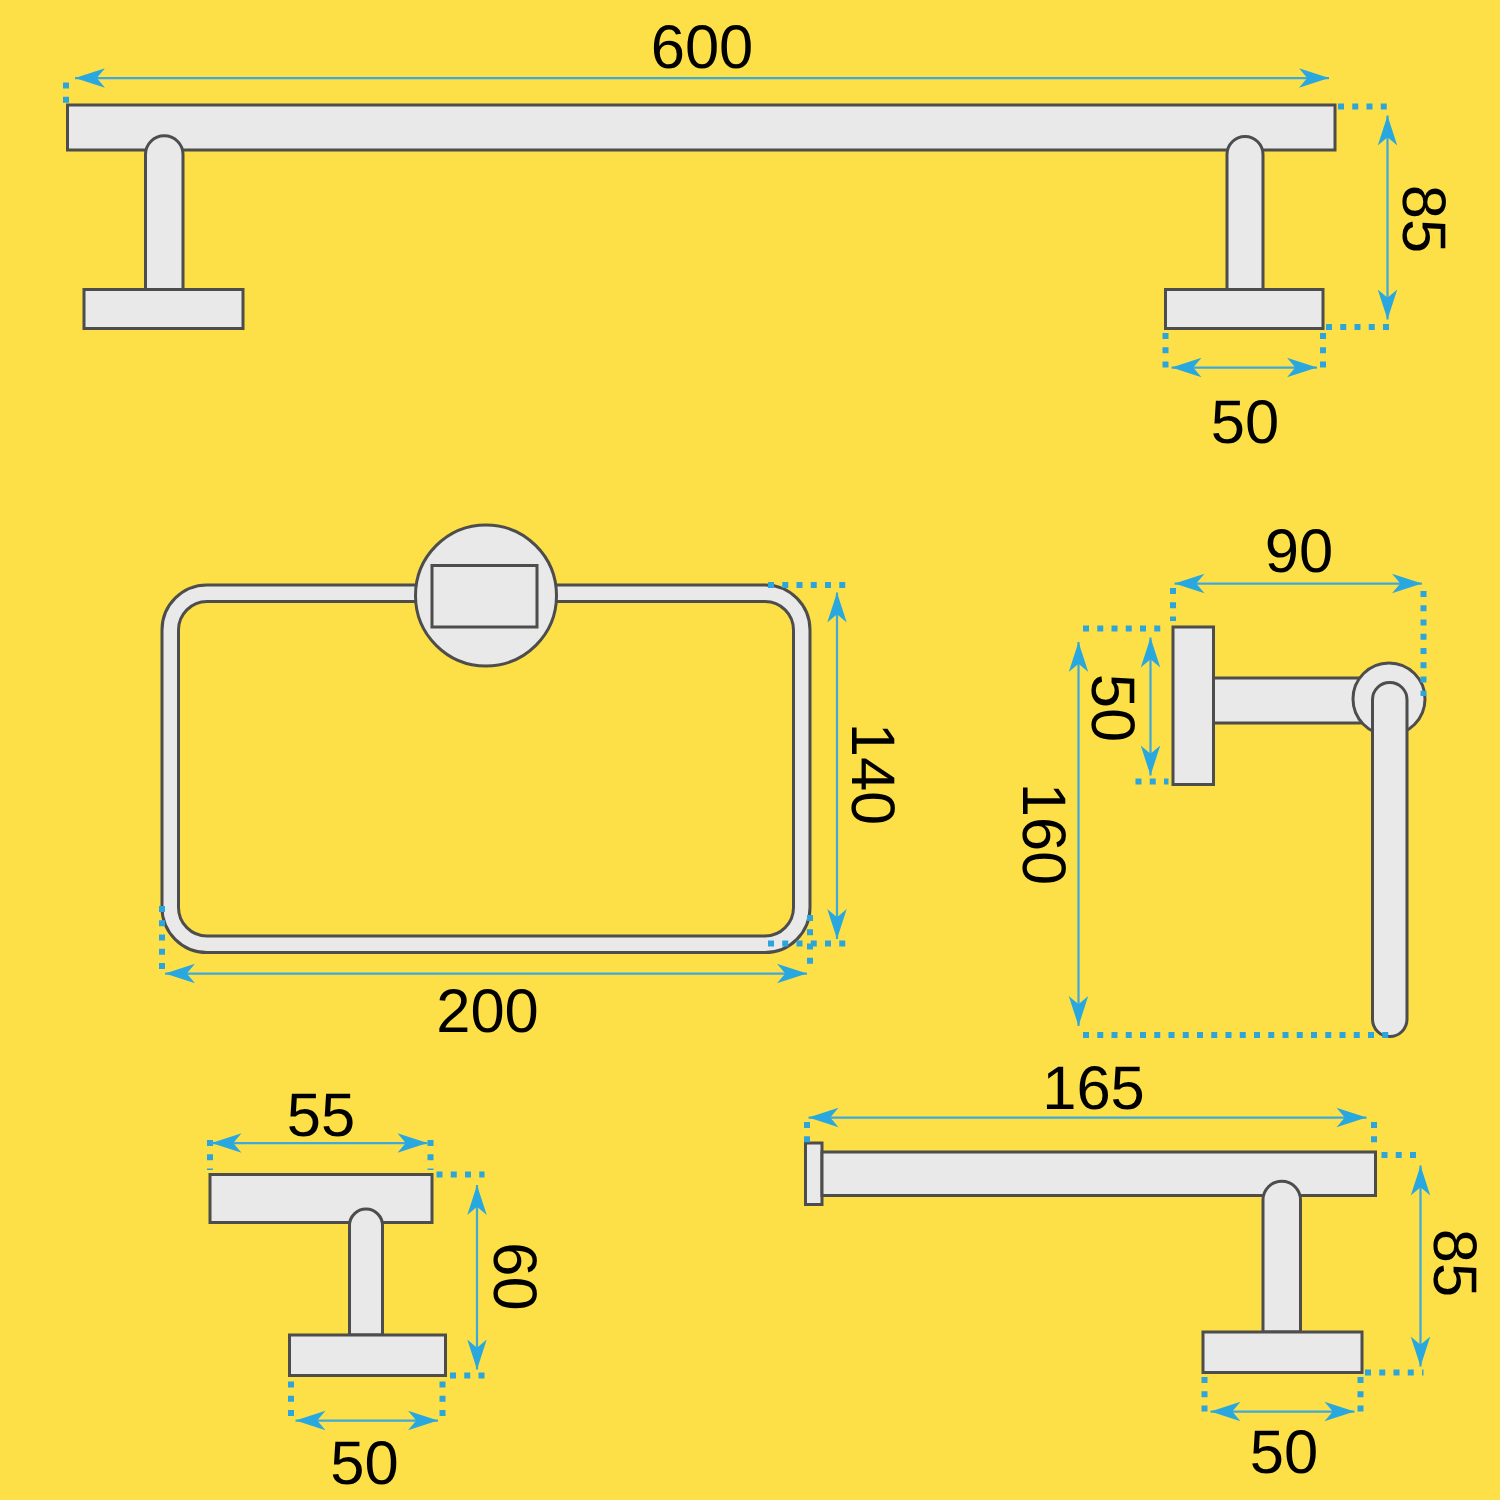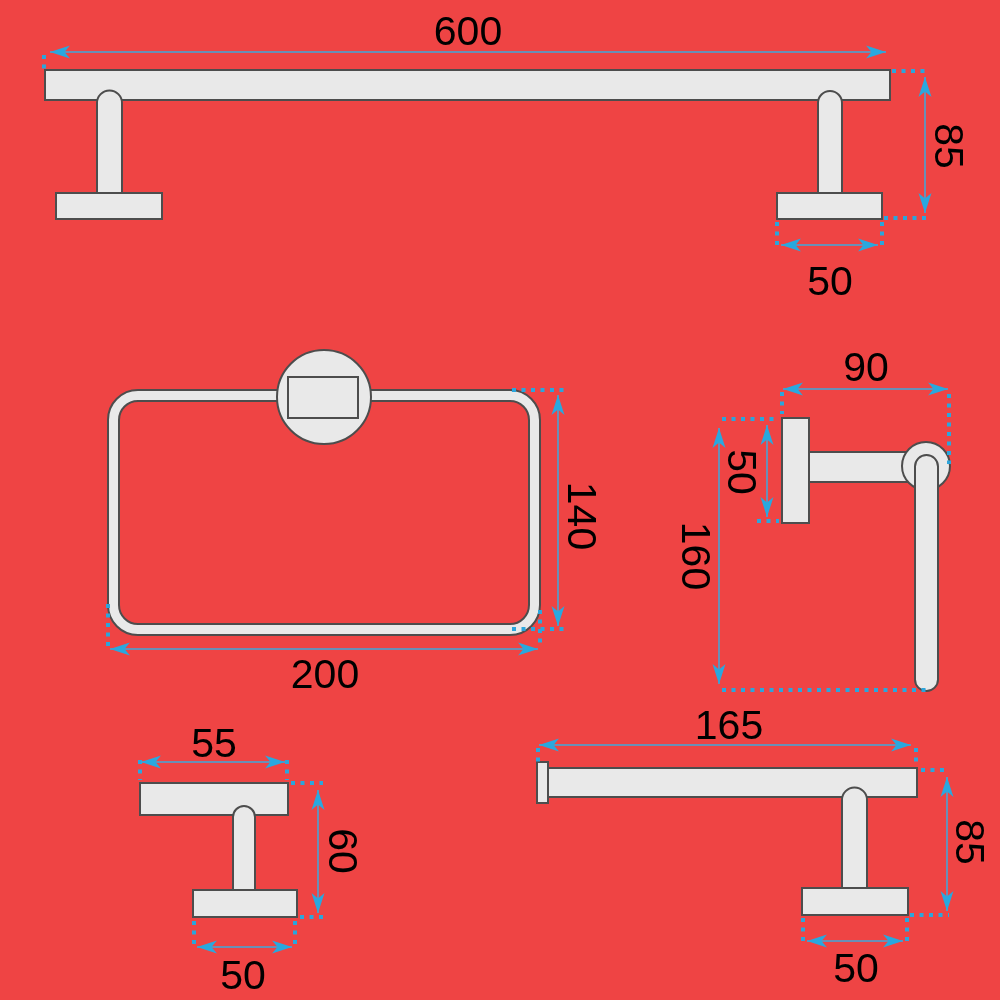--- a/index.html
+++ b/index.html
@@ -1,16 +1,16 @@
 <!DOCTYPE html>
 <html><head>
 <meta charset="utf-8">
 <style>
   html,body{margin:0;padding:0;background:#ffffff;}
-  .stage{width:1000px;height:1000px;position:relative;background:#ef4444;overflow:hidden;}
+  .stage{width:1000px;height:1000px;position:relative;background:#fde047;overflow:hidden;}
   svg{display:block;}
   text{font-family:"Liberation Sans","DejaVu Sans",sans-serif;font-size:41px;fill:#000000;}
   .shape{fill:#E9E9E9;stroke:#4D4D4D;stroke-width:2;}
   .dimline{stroke:#3FA9DC;stroke-width:1.5;fill:none;}
   .dots{stroke:#2CA5DC;stroke-width:4;fill:none;stroke-dasharray:4 5.5;stroke-linecap:butt;}
 </style>
 </head>
 <body>
 
 <div class="stage">

